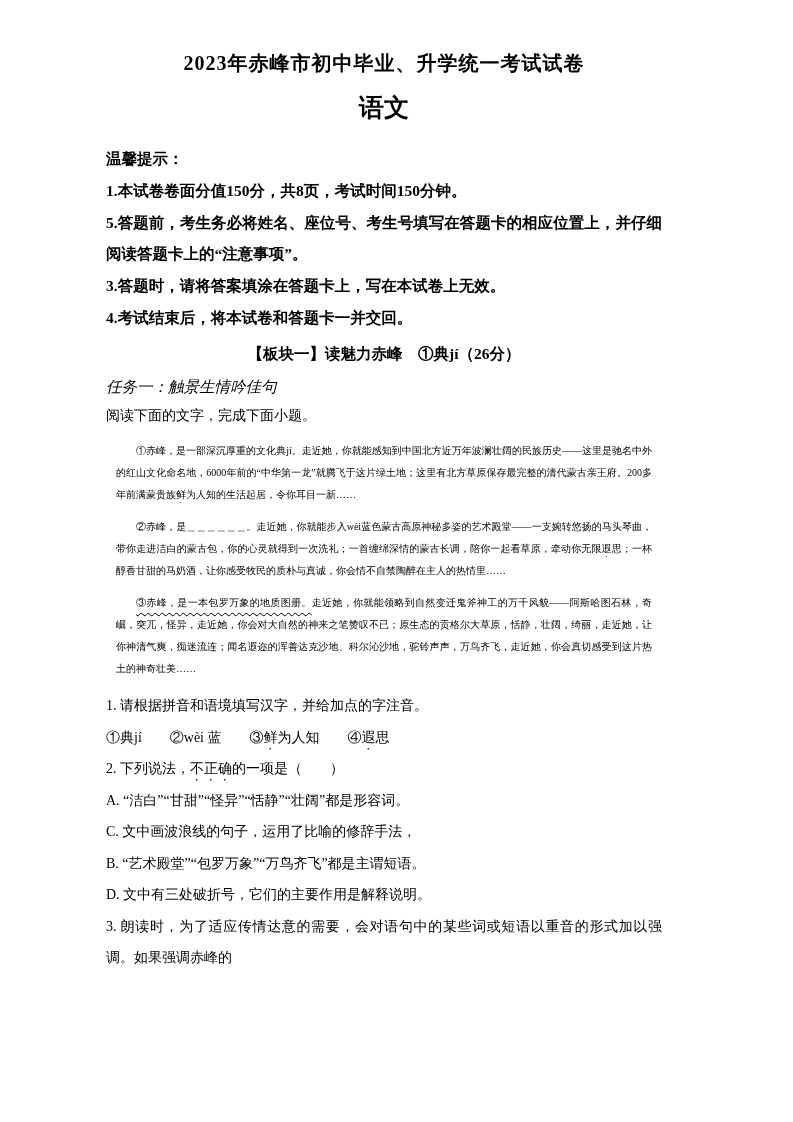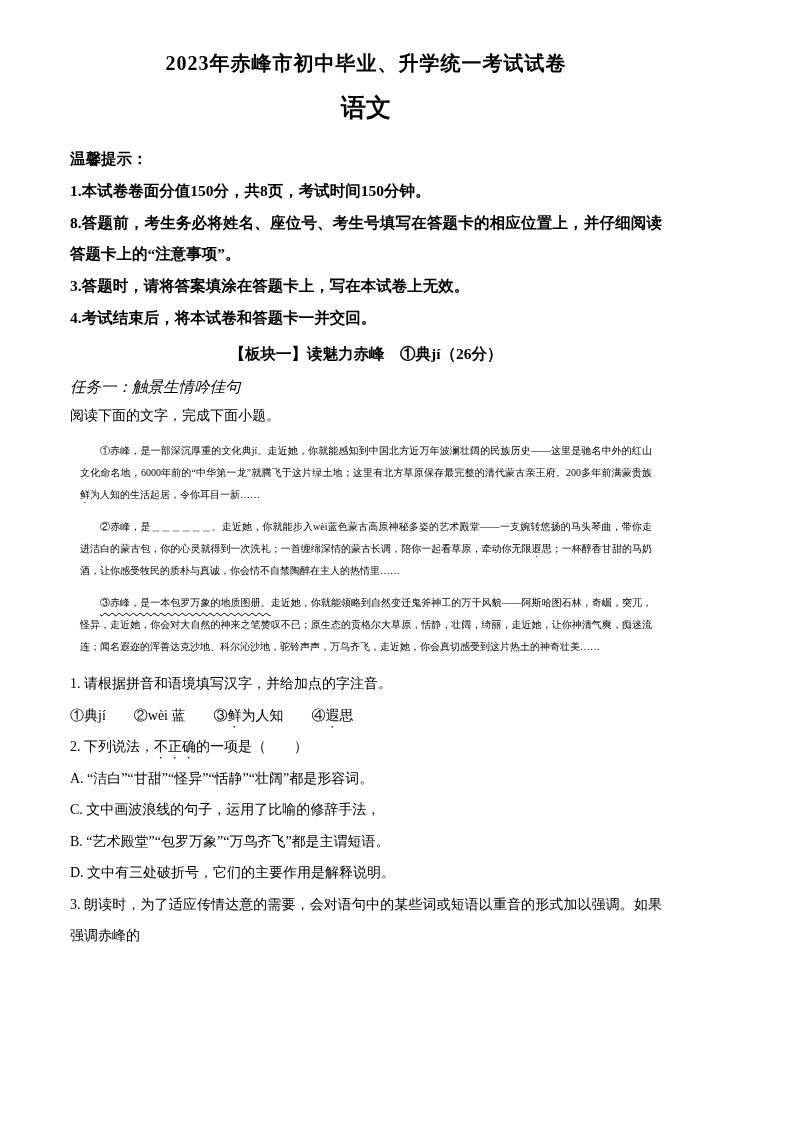--- a/index.html
+++ b/index.html
@@ -1,21 +1,21 @@
 <!DOCTYPE html>
 <html><head>
 <meta charset="utf-8">
 <style>
   html, body { margin: 0; padding: 0; background: #ffffff; }
   body {
     width: 793px; height: 1122px;
     font-family: "Liberation Serif", "DejaVu Serif", serif;
     color: #000; overflow: hidden;
   }
-  .page { box-sizing: border-box; width: 732px; height: 1122px; padding: 48px 70px 0 70px; }
+  .page { box-sizing: border-box; width: 732px; height: 1122px; padding: 48px 70px 0 106px; }
   .title {
     font-size: 20px; font-weight: bold; text-align: center;
     margin: 0; line-height: 1.5; letter-spacing: 1px;
   }
   .subject { font-size: 25px; font-weight: bold; text-align: center; margin: 12px 0 0 0; line-height: 1.4; }
   .notice { margin-top: 18px; }
   .notice p { font-size: 15.5px; font-weight: bold; line-height: 2.05; margin: 0; text-align: justify; }
   .section-heading { font-size: 15.5px; font-weight: bold; text-align: center; margin: 4px 0 0 0; line-height: 2.05; }
   .task-heading { font-size: 15.5px; font-weight: normal; font-style: italic; margin: 2px 0 0 0; line-height: 2; }
   .intro { font-size: 14px; margin: 0; line-height: 2; }
@@ -37,21 +37,21 @@
 <body>
 
 <div class="page">
 
   <h1 class="title">2023年赤峰市初中毕业、升学统一考试试卷</h1>
   <h2 class="subject">语文</h2>
 
   <div class="notice">
     <p>温馨提示：</p>
     <p>1.本试卷卷面分值150分，共8页，考试时间150分钟。</p>
-    <p>8.答题前，考生务必将姓名、座位号、考生号填写在答题卡的相应位置上，并仔细阅读答题卡上的“注意事项”。</p>
+    <p>5.答题前，考生务必将姓名、座位号、考生号填写在答题卡的相应位置上，并仔细阅读答题卡上的“注意事项”。</p>
     <p>3.答题时，请将答案填涂在答题卡上，写在本试卷上无效。</p>
     <p>4.考试结束后，将本试卷和答题卡一并交回。</p>
   </div>
 
   <p class="section-heading">【板块一】读魅力赤峰　①典jí（26分）</p>
   <p class="task-heading">任务一：触景生情吟佳句</p>
   <p class="intro">阅读下面的文字，完成下面小题。</p>
 
   <p class="passage"><span>①赤峰，是一部深沉厚重的文化典jí。走近她，你就能感知到中国北方近万年波澜壮阔的民族历史——这里是驰名中外的红山文化命名地，6000年前的“中华第一龙”就腾飞于这片绿土地；这里有北方草原保存最完整的清代蒙古亲王府。200多年前满蒙贵族</span><span class="dot-under">鲜</span><span>为人知的生活起居，令你耳目一新……</span></p>
 

